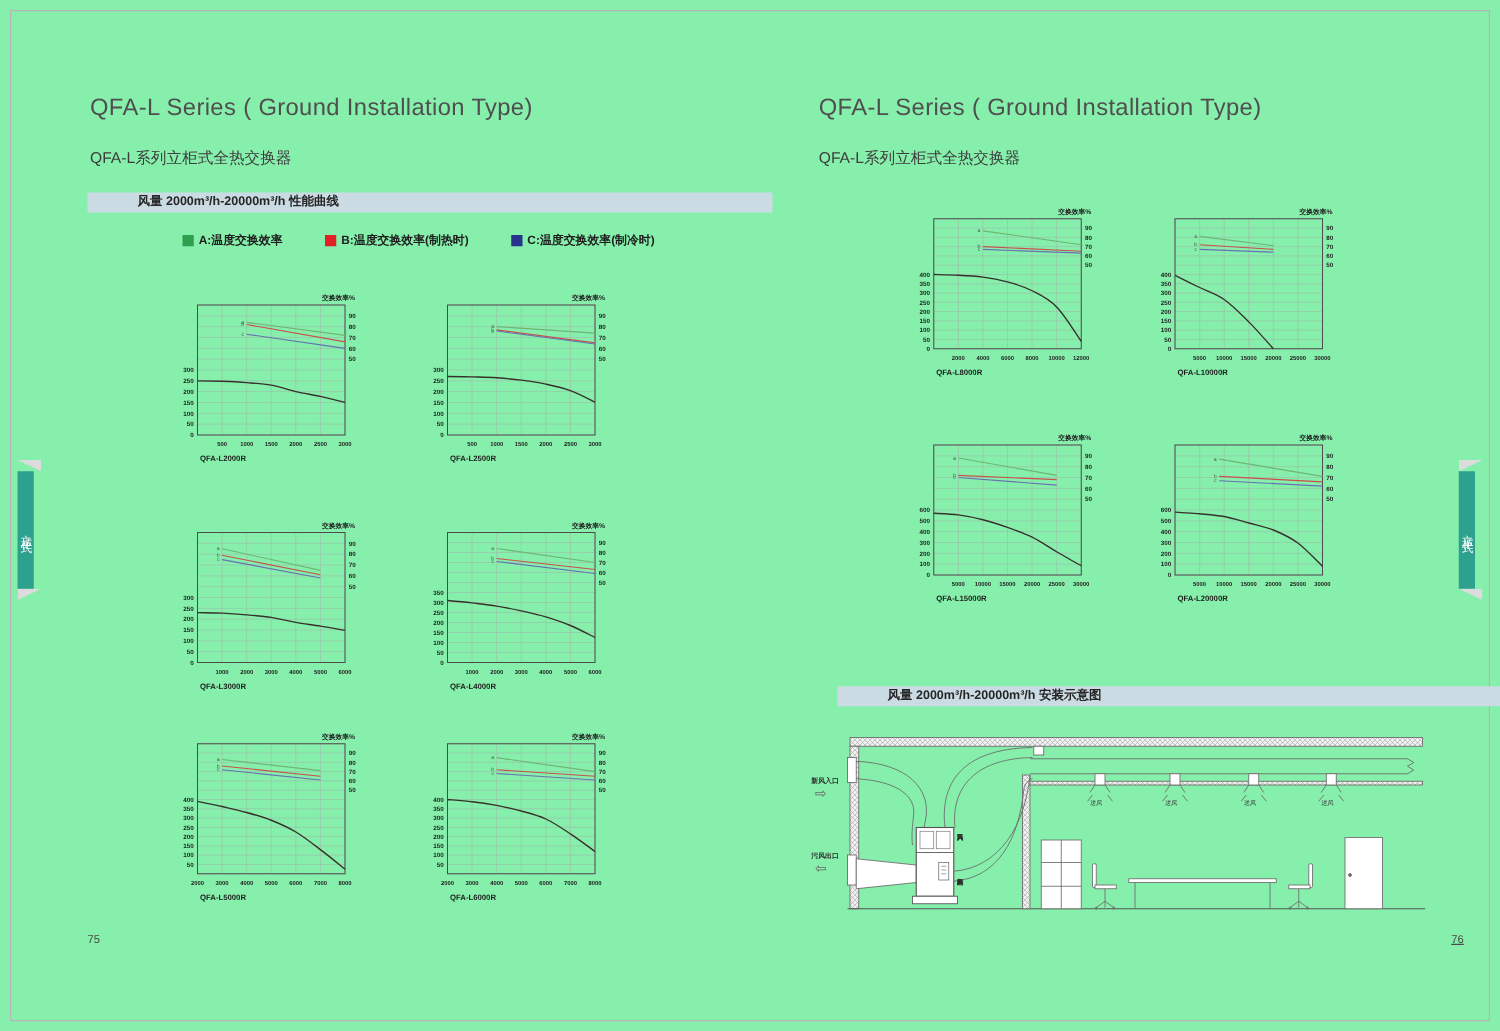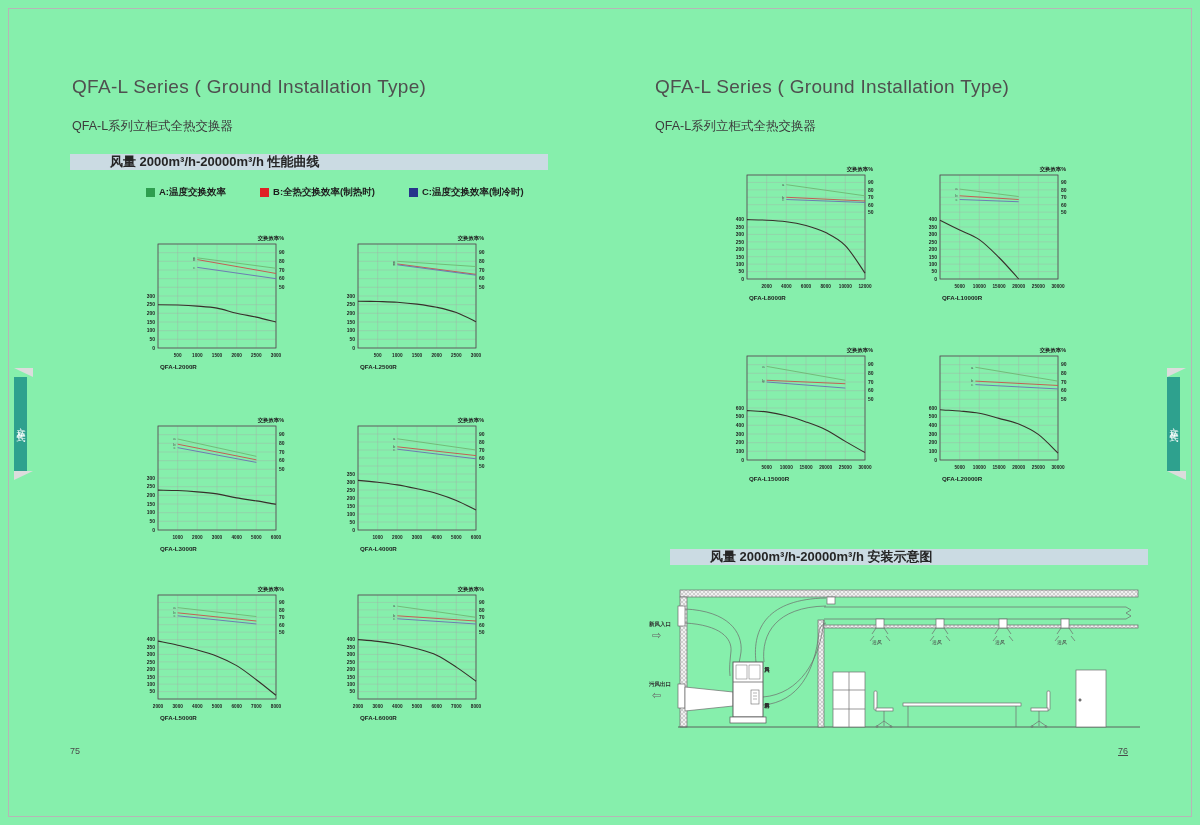--- a/index.html
+++ b/index.html
@@ -2,22 +2,22 @@
 <html><head>
 <meta charset="utf-8">
 <style>
   html,body{margin:0;padding:0;background:#fff;}
   .page{position:relative;width:1200px;height:825px;background:#86efac;overflow:hidden;
         font-family:"Liberation Sans","DejaVu Sans",sans-serif;color:#333;}
   .frame{position:absolute;inset:8px;border:1px solid #b6b6b6;}
   .hdr{position:absolute;width:480px;}
   .hdr .t{font-size:19px;font-weight:400;color:#4f4f4f;letter-spacing:.3px;}
   .hdr .s{font-size:12.5px;color:#3c3c3c;margin-top:20px;}
-  .banner{position:absolute;width:478px;height:16px;line-height:16px;background:#cbdbe3;
-          font-size:13px;font-weight:bold;color:#252525;padding:0;}
+  .banner{position:absolute;width:548px;height:16px;line-height:16px;background:#cbdbe3;
+          font-size:10px;font-weight:bold;color:#252525;padding:0;}
   .banner span{margin-left:40px;}
   .legend{position:absolute;left:146px;top:186px;display:flex;gap:34px;align-items:flex-end;}
   .legend-item{display:flex;align-items:center;gap:4px;}
   .legend-item .swatch{width:9px;height:9px;display:inline-block;}
   .legend-item .lbl{font-size:9.5px;font-weight:bold;color:#1e1e1e;}
   .chart-cell{position:absolute;width:180px;height:160px;}
   svg{font-family:"Liberation Sans","DejaVu Sans",sans-serif;}
   .pagenum{position:absolute;font-size:9px;color:#4a4a4a;}
   .tab{position:absolute;width:19px;height:112px;}
   .tab .tri{height:9px;background:#dcdcdc;}
@@ -56,21 +56,21 @@
     <span>风量 2000m³/h-20000m³/h 安装示意图</span>
   </div>
 
   <div class="legend">
     <div class="legend-item">
       <span class="swatch" style="background: rgb(46, 158, 79);"></span>
       <span class="lbl">A:温度交换效率</span>
     </div>
     <div class="legend-item">
       <span class="swatch" style="background: rgb(224, 33, 38);"></span>
-      <span class="lbl">B:全热交换效率(制热时)</span>
+      <span class="lbl">B:温度交换效率(制热时)</span>
     </div>
     <div class="legend-item">
       <span class="swatch" style="background: rgb(39, 52, 139);"></span>
       <span class="lbl">C:温度交换效率(制冷时)</span>
     </div>
   </div>
 
   <div id="charts">
       <div class="chart-cell" style="left: 128px; top: 228px;"><svg width="180" height="160" viewBox="0 0 180 160">
           <line x1="30" x2="148" y1="16" y2="16" stroke="#a8a8a8" stroke-width="0.35"></line>
@@ -684,14 +684,14 @@
     <div class="body" style="background: rgb(46, 161, 142);">立柜式</div>
     <div class="tri bot"></div>
   </div>
   <div class="tab r" style="left:1167px;top:368px;">
     <div class="tri top"></div>
     <div class="body" style="background: rgb(46, 161, 142);">立柜式</div>
     <div class="tri bot"></div>
   </div>
 
   <div class="pagenum" style="left:70px;top:746px;">75</div>
-  <div class="pagenum" style="left:1118px;top:746px;text-decoration:underline;">76</div>
+  <div class="pagenum" style="left:1161px;top:746px;text-decoration:underline;">76</div>
 </div>
 
 </body></html>

